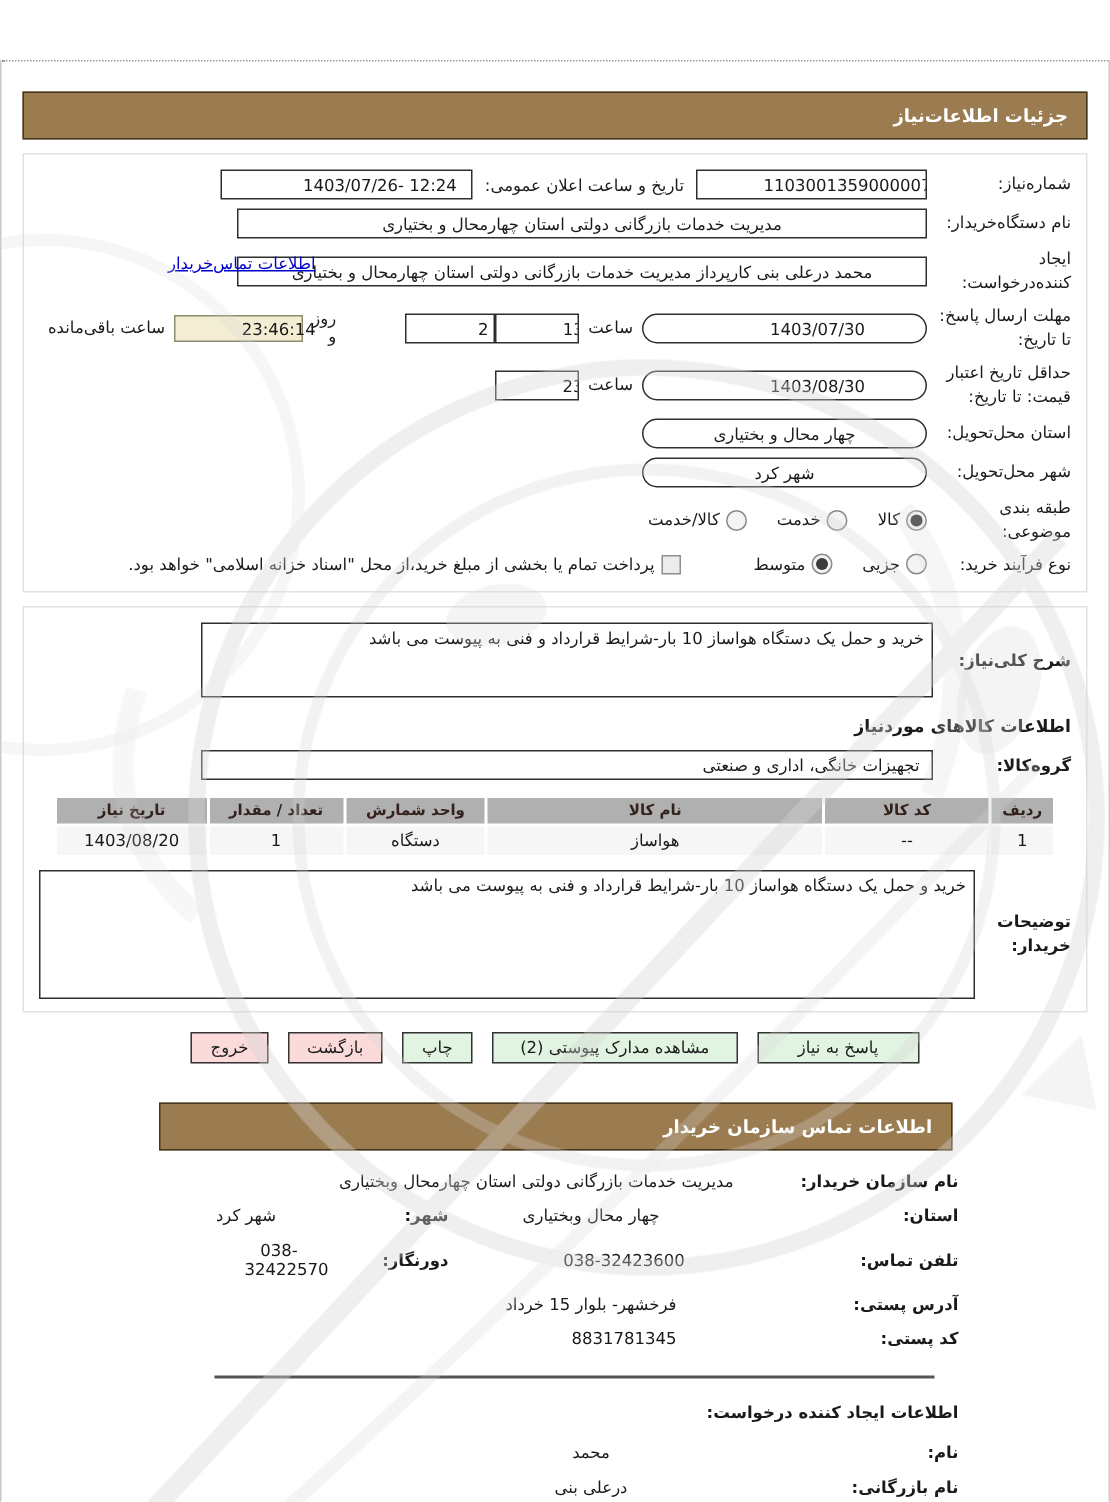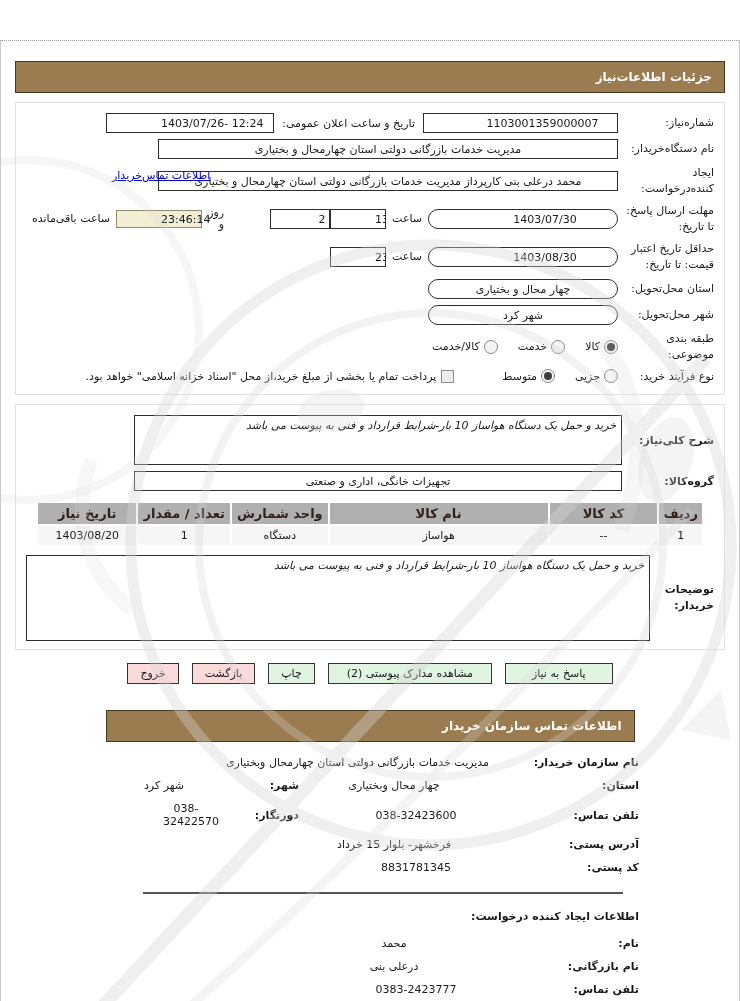--- a/index.html
+++ b/index.html
@@ -15,43 +15,43 @@
     font-size:12px;padding:8px 12px;}
   .titlebar.main{margin:20px 14px 0;}
   .titlebar.contact{width:503px;margin:26px auto 0;}
   .panel{margin:9px 14px 0;border:1px solid #e2e2e2;background:#fff;padding:10px 10px 8px;}
   .row{display:flex;align-items:center;margin-bottom:6px;}
   .lbl{width:96px;flex:none;line-height:1.45;}
   .blbl{font-weight:bold;}
   .inp{border:1px solid #2e2e2e;background:#fff;height:20px;line-height:20px;
     box-sizing:border-box;text-align:center;overflow:hidden;white-space:nowrap;}
   .ltr{direction:ltr;unicode-bidi:isolate;padding-left:44px;}
-  .w-need{width:195px;} .w-ann{width:168px;} .w-wide{width:460px;}
+  .w-need{width:154px;} .w-ann{width:168px;} .w-wide{width:460px;}
   .w-date{width:190px;border-radius:10px;} .w-time{width:56px;} .w-days{width:60px;}
   .midlbl{padding:0 8px;}
   .cd{width:86px;height:18px;line-height:18px;background:#f2edd3;border:1px solid #8d8d6d;
     text-align:center;box-sizing:border-box;}
   .days-word{width:22px;line-height:1.1;padding-right:4px;flex:none;}
   .gap45{margin-inline-start:42px;}
   .sp6{padding:0 6px;}
   .radio{width:12px;height:12px;border:1px solid #8a8a8a;border-radius:50%;
     background:#f4f4f4;position:relative;flex:none;margin-inline-end:4px;}
   .radio.sel::after{content:'';position:absolute;inset:2px;border-radius:50%;background:#3d3d3d;}
   .optlbl{margin-inline-end:20px;}
   .chk{width:11px;height:11px;border:1px solid #8f8f8f;background:#ececec;flex:none;
     margin-inline-end:5px;}
   .ta{border:1px solid #2e2e2e;background:#fff;box-sizing:border-box;padding:2px 5px;
-    overflow:hidden;line-height:1.4;font-style:italic;}
+    overflow:hidden;line-height:1.4;}
   .ta-desc{width:488px;height:50px;}
   .ta-notes{width:626px;height:86px;}
   .desc-lbl{width:92px;flex:none;font-weight:bold;}
   .notes-lbl{width:64px;flex:none;font-weight:bold;line-height:1.5;}
   .sec-title{font-weight:bold;font-size:11.5px;margin:12px 0 9px;}
   table.goods{border-collapse:separate;border-spacing:2px;margin:10px auto 8px;width:668px;}
-  table.goods th{background:#b0b0b0;color:#33211b;font-weight:bold;font-size:13px;
+  table.goods th{background:#b0b0b0;color:#33211b;font-weight:bold;font-size:10px;
     padding:3px 4px;white-space:nowrap;}
   table.goods td{background:#f6f6f6;text-align:center;font-size:11px;padding:3px 4px;}
   .col-row{width:34px;} .col-code{width:112px;} .col-name{width:244px;}
   .col-unit{width:88px;} .col-qty{width:84px;} .col-need{width:96px;}
   .creator-row{position:relative;}
   .link{position:absolute;left:86px;top:4px;color:#0000cc;text-decoration:underline;
     cursor:pointer;z-index:3;white-space:nowrap;}
   .btns{display:flex;justify-content:center;gap:13px;margin:13px 0 0;}
   .btn{border:1px solid #333;font-family:inherit;font-size:11px;padding:3px 12px;
     color:#1a1a1a;cursor:pointer;}
@@ -145,24 +145,25 @@
       </div>
     </div>
 
     <div class="panel">
 
       <div class="row">
         <span class="desc-lbl">شرح کلی‌نیاز:</span>
         <div class="ta ta-desc">خرید و حمل یک دستگاه هواساز 10 بار-شرایط قرارداد و فنی به پیوست می باشد</div>
       </div>
 
+      <div class="sec-title">اطلاعات کالاهای موردنیاز</div>
 
       <div class="row">
         <span class="desc-lbl">گروه‌کالا:</span>
-        <span class="inp" style="width:488px;text-align:center;padding:0 8px;">تجهیزات خانگی، اداری و صنعتی</span>
+        <span class="inp" style="width:488px;text-align:right;padding:0 8px;">تجهیزات خانگی، اداری و صنعتی</span>
       </div>
 
       <table class="goods">
         <tbody>
             <tr>
           <th class="col-row">ردیف</th>
           <th class="col-code">کد کالا</th>
           <th class="col-name">نام کالا</th>
           <th class="col-unit">واحد شمارش</th>
           <th class="col-qty">تعداد / مقدار</th>

